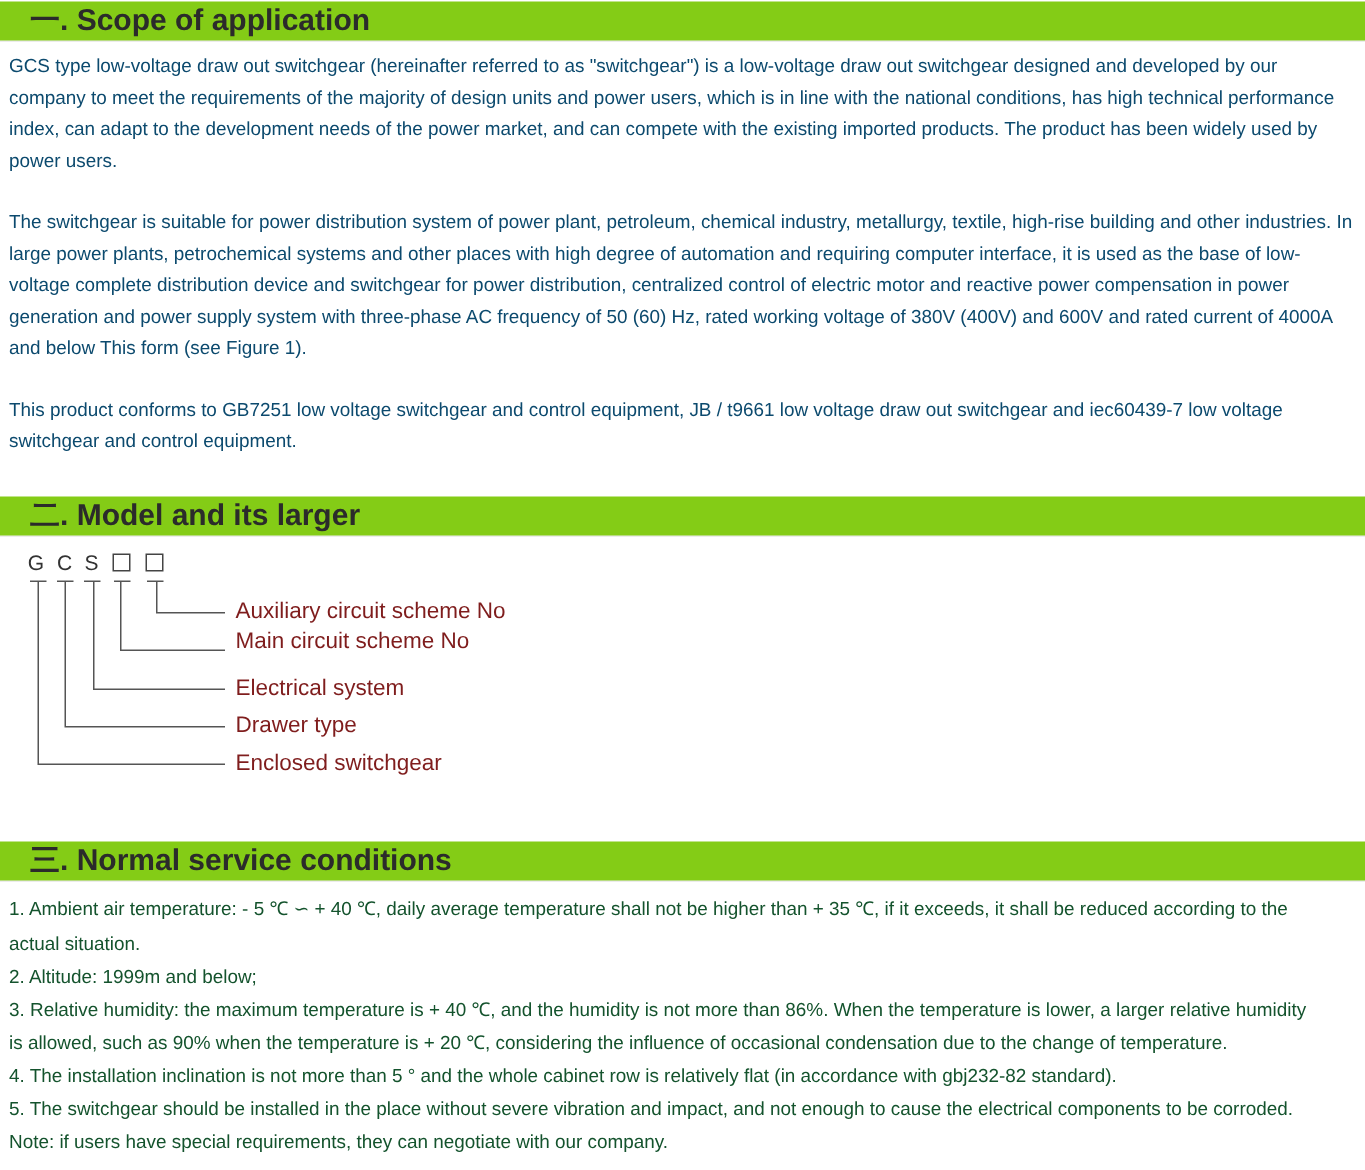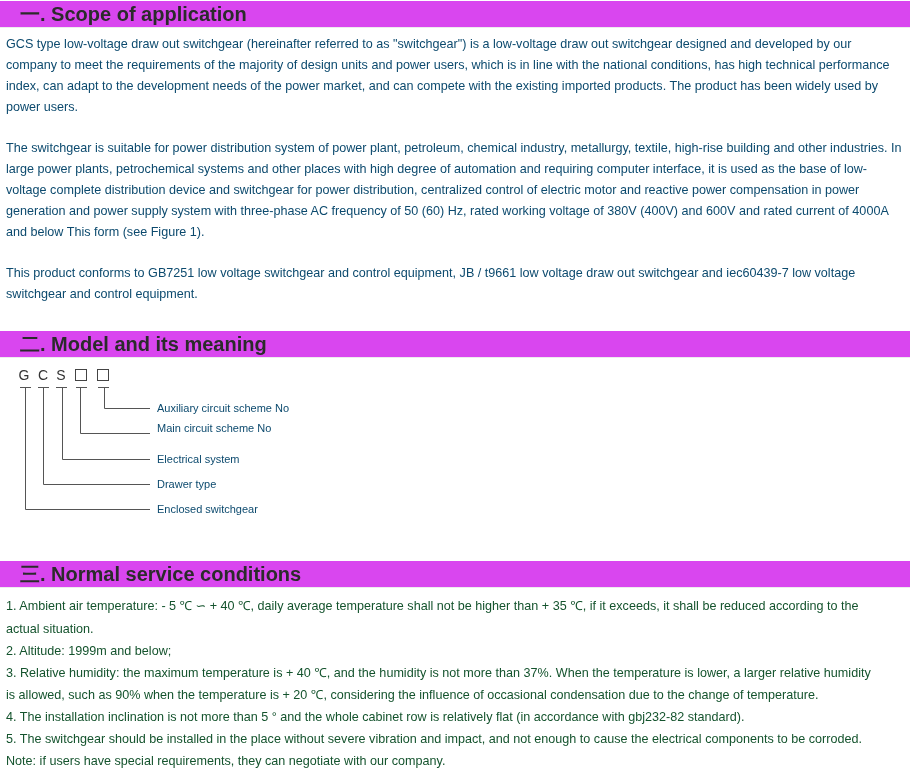--- a/index.html
+++ b/index.html
@@ -13,21 +13,21 @@
       overflow: hidden;
       position: relative;
       font-family: "Liberation Sans", sans-serif;
       color: #333333;
     }
     .section-header {
       position: absolute;
       left: 0;
       width: 910px;
       height: 26px;
-      background: #d946ef;
+      background: #84cc16;
       border-bottom: 1px solid #ececec;
     }
     .section-header .title {
       position: absolute;
       left: 20px;
       top: 1px;
       font-size: 20px;
       font-weight: bold;
       color: #2b2b2b;
       line-height: 24px;
@@ -73,39 +73,39 @@
       border: 1px solid #444;
     }
     .diagram-svg {
       position: absolute;
       left: 0;
       top: 380px;
     }
     .legend-label {
       position: absolute;
       left: 157px;
-      font-size: 11px;
+      font-size: 15px;
       line-height: 16px;
-      color: #0c4a6e;
+      color: #7f1d1d;
       white-space: nowrap;
     }
   </style>
 </head>
 <body>
 
 <div class="section-header" style="top:1px;">
   <span class="title">一. Scope of application</span>
 </div>
 
 <p class="para" style="top:34px;">GCS type low-voltage draw out switchgear (hereinafter referred to as "switchgear") is a low-voltage draw out switchgear designed and developed by our company to meet the requirements of the majority of design units and power users, which is in line with the national conditions, has high technical performance index, can adapt to the development needs of the power market, and can compete with the existing imported products. The product has been widely used by power users.</p>
 <p class="para" style="top:138px;">The switchgear is suitable for power distribution system of power plant, petroleum, chemical industry, metallurgy, textile, high-rise building and other industries. In large power plants, petrochemical systems and other places with high degree of automation and requiring computer interface, it is used as the base of low-voltage complete distribution device and switchgear for power distribution, centralized control of electric motor and reactive power compensation in power generation and power supply system with three-phase AC frequency of 50 (60) Hz, rated working voltage of 380V (400V) and 600V and rated current of 4000A and below This form (see Figure 1).</p>
 <p class="para" style="top:263px;">This product conforms to GB7251 low voltage switchgear and control equipment, JB / t9661 low voltage draw out switchgear and iec60439-7 low voltage switchgear and control equipment.</p>
 
 <div class="section-header" style="top:331px;">
-  <span class="title">二. Model and its meaning</span>
+  <span class="title">二. Model and its larger</span>
 </div>
 
 <div class="model-letters">
   <span class="model-letter" style="left:0px;">G</span>
   <span class="model-letter" style="left:19px;">C</span>
   <span class="model-letter" style="left:37px;">S</span>
   <span class="model-box" style="left:57px;"></span>
   <span class="model-box" style="left:79px;"></span>
 </div>
 
@@ -136,17 +136,17 @@
 <span class="legend-label" style="top:476px;">Drawer type</span>
 <span class="legend-label" style="top:501px;">Enclosed switchgear</span>
 
 <div class="section-header" style="top:561px;">
   <span class="title">三. Normal service conditions</span>
 </div>
 
 <div class="list-line" style="top:595px;">1. Ambient air temperature: - 5 ℃ ∽ + 40 ℃, daily average temperature shall not be higher than + 35 ℃, if it exceeds, it shall be reduced according to the</div>
 <div class="list-line" style="top:618px;">actual situation.</div>
 <div class="list-line" style="top:640px;">2. Altitude: 1999m and below;</div>
-<div class="list-line" style="top:662px;">3. Relative humidity: the maximum temperature is + 40 ℃, and the humidity is not more than 37%. When the temperature is lower, a larger relative humidity</div>
+<div class="list-line" style="top:662px;">3. Relative humidity: the maximum temperature is + 40 ℃, and the humidity is not more than 86%. When the temperature is lower, a larger relative humidity</div>
 <div class="list-line" style="top:684px;">is allowed, such as 90% when the temperature is + 20 ℃, considering the influence of occasional condensation due to the change of temperature.</div>
 <div class="list-line" style="top:706px;">4. The installation inclination is not more than 5 ° and the whole cabinet row is relatively flat (in accordance with gbj232-82 standard).</div>
 <div class="list-line" style="top:728px;">5. The switchgear should be installed in the place without severe vibration and impact, and not enough to cause the electrical components to be corroded.</div>
 <div class="list-line" style="top:750px;">Note: if users have special requirements, they can negotiate with our company.</div>
 
 </body></html>

